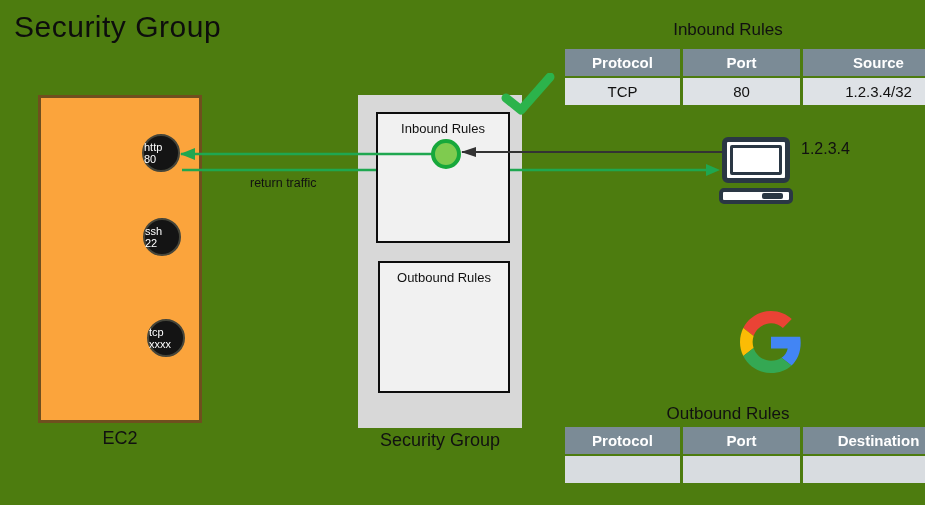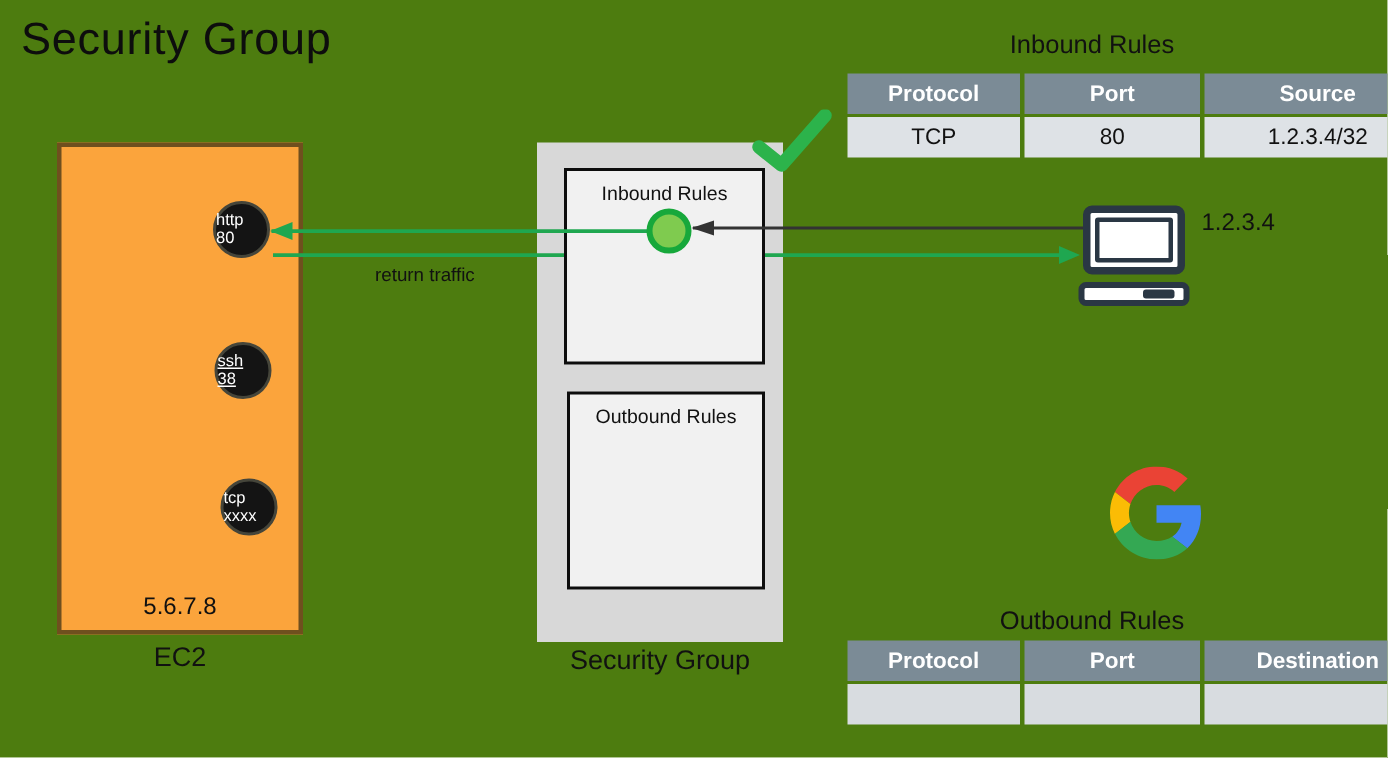--- a/index.html
+++ b/index.html
@@ -60,29 +60,28 @@
 
 <div id="canvas">
 
   <div class="abs page-title">Security Group</div>
 
   <div class="abs ec2-box"></div>
   <div class="abs port-circle" style="left:142px; top:134px;">
     <span>http</span>
     <span>80</span>
   </div>
-  <div class="abs port-circle" style="left:143px; top:228px;text-decoration:underline;">
+  <div class="abs port-circle" style="left:143px; top:218px;">
     <span>ssh</span>
-    <span>38</span>
+    <span>22</span>
   </div>
   <div class="abs port-circle" style="left:147px; top:319px;">
     <span>tcp</span>
     <span>xxxx</span>
   </div>
-  <div class="abs ec2-ip">5.6.7.8</div>
   <div class="abs ec2-label">EC2</div>
 
   <div class="abs sg-container"></div>
   <div class="abs rule-box rule-box-inbound">
     <span>Inbound Rules</span>
   </div>
   <div class="abs rule-box rule-box-outbound">
     <span>Outbound Rules</span>
   </div>
   <div class="abs sg-label">Security Group</div>

